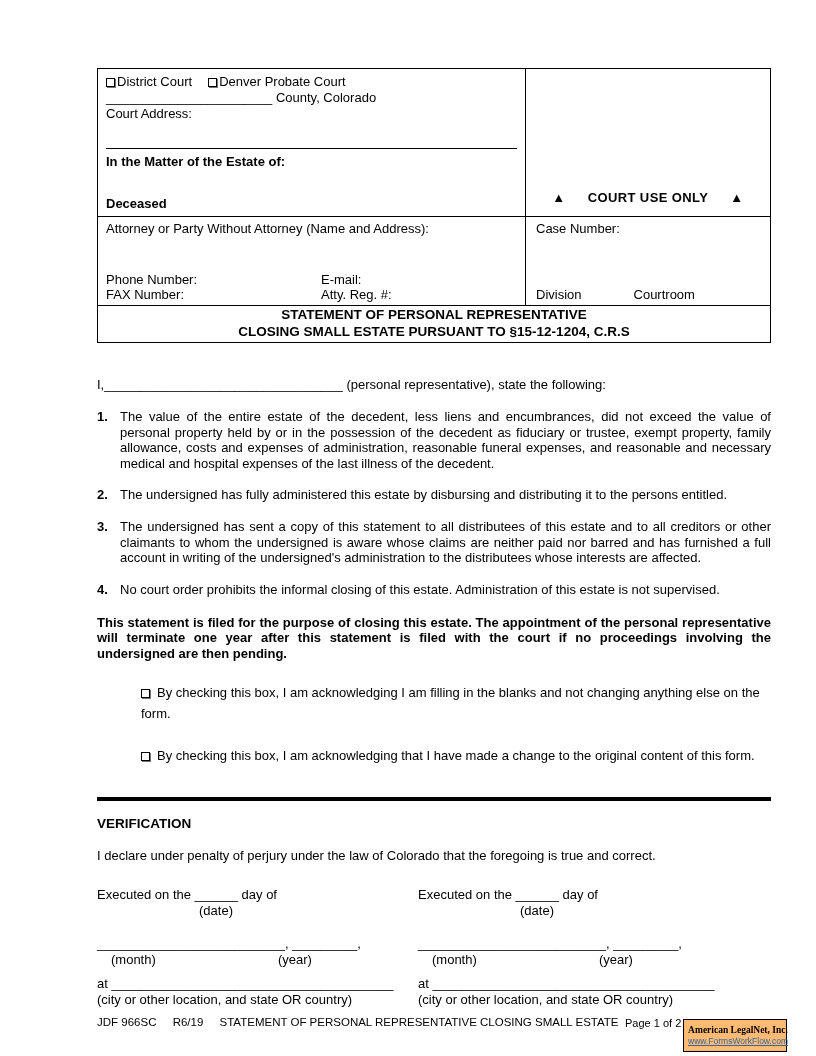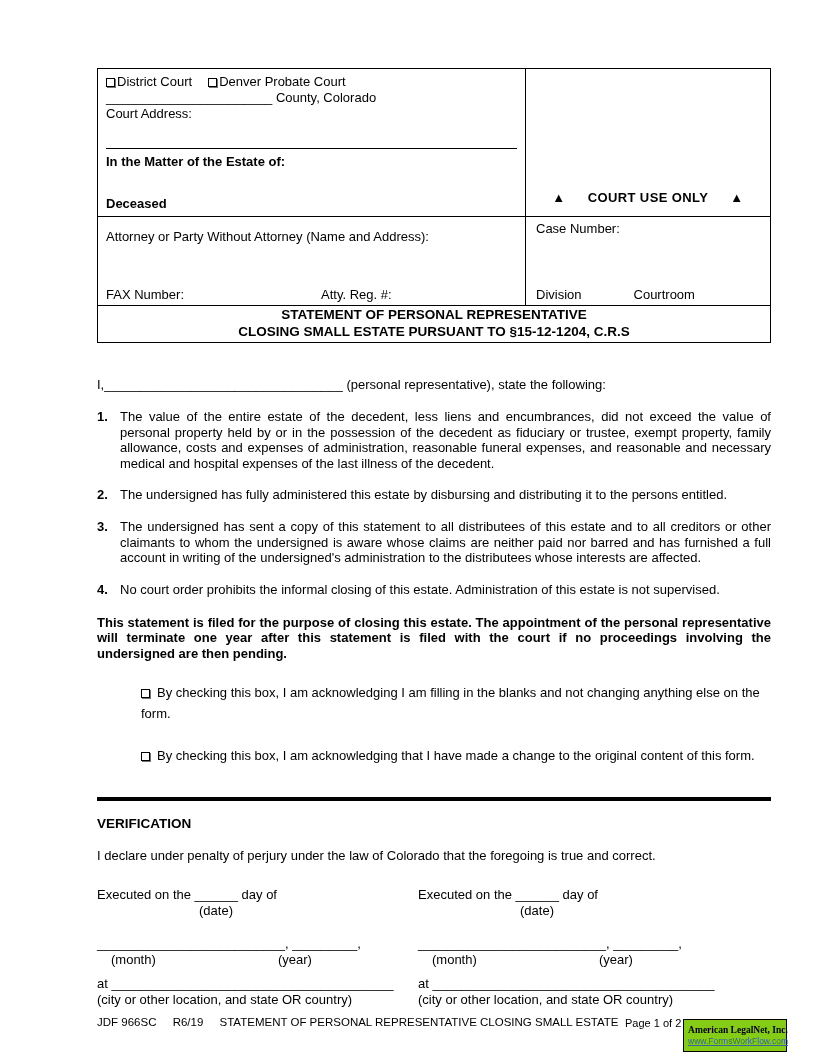--- a/index.html
+++ b/index.html
@@ -8,21 +8,21 @@
   .b{font-weight:bold;}
 
   
   .hdr{display:grid;grid-template-columns:428px 1fr;border:1px solid #000;}
   .hdr-lt{border-right:1px solid #000;height:147px;padding:5px 8px 4px;display:flex;flex-direction:column;line-height:16px;box-sizing:border-box;}
   .hdr-rt{display:flex;align-items:flex-end;justify-content:center;padding-bottom:10px;}
   .court-use{display:flex;gap:22px;align-items:center;font-weight:bold;letter-spacing:.4px;}
   .hline{border-top:1px solid #000;margin-top:26px;}
   .estate{margin-top:5px;}
   .sp{flex:1;}
-  .hdr-lm{border-right:1px solid #000;border-top:1px solid #000;height:89px;padding:12px 8px 3px;display:flex;flex-direction:column;line-height:15px;box-sizing:border-box;}
+  .hdr-lm{border-right:1px solid #000;border-top:1px solid #000;height:89px;padding:4px 8px 3px;display:flex;flex-direction:column;line-height:15px;box-sizing:border-box;}
   .two-col{display:grid;grid-template-columns:215px 1fr;}
   .hdr-rm{border-top:1px solid #000;padding:4px 10px 3px;display:flex;flex-direction:column;line-height:15px;box-sizing:border-box;}
   .div-court{display:flex;gap:52px;}
   .hdr-title{grid-column:1/3;border-top:1px solid #000;text-align:center;font-weight:bold;font-size:13.5px;line-height:16.5px;padding:1px 0 2px;}
 
   .cb{display:inline-block;width:9px;height:9px;border:1.2px solid #000;box-shadow:1px 1px 0 rgba(0,0,0,.55);background:#fff;vertical-align:-1px;margin-right:2px;box-sizing:border-box;}
   .cb-gap{margin-right:7px;}
   .cb-item+.cb-item{margin-left:16px;}
 
   
@@ -43,21 +43,21 @@
   .my-line{margin-top:17px;}
   .my-labels{position:relative;height:16px;}
   .month-lab{position:absolute;left:14px;}
   .year-lab{position:absolute;left:181px;}
   .at-line{margin-top:8px;}
 
   
   .footer{position:absolute;left:97px;top:1016px;font-size:11.5px;white-space:nowrap;}
   .footer span{margin-right:13px;text-align:right;}
   .page-num{position:absolute;left:625px;top:1017px;font-size:11px;}
-  .logo-box{position:absolute;left:683px;top:1019px;width:104px;height:33px;border:1px solid #000;background:#84cc16;display:flex;align-items:center;padding:2px 2px 2px 4px;box-sizing:border-box;}
+  .logo-box{position:absolute;left:683px;top:1019px;width:104px;height:33px;border:1px solid #000;background:#fdba74;display:flex;align-items:center;padding:2px 2px 2px 4px;box-sizing:border-box;}
   .logo-text{flex:1;text-align:center;}
   .logo-l1{font-family:"Liberation Serif",serif;font-weight:bold;font-size:9.5px;line-height:11px;white-space:nowrap;}
   .logo-l2{font-size:8.5px;line-height:10px;text-decoration:underline;color:#336699;white-space:nowrap;}
 </style>
 </head>
 <body>
 
 <div class="content">
 
   <div class="hdr">
@@ -78,20 +78,24 @@
       <div class="court-use">
         <span>▲</span>
         <span>COURT USE ONLY</span>
         <span>▲</span>
       </div>
     </div>
 
     <div class="hdr-lm">
       <div>Attorney or Party Without Attorney (Name and Address):</div>
       <div class="sp"></div>
+      <div class="two-col">
+        <span>Phone Number:</span>
+        <span>E-mail:</span>
+      </div>
       <div class="two-col">
         <span>FAX Number:</span>
         <span>Atty. Reg. #:</span>
       </div>
     </div>
 
     <div class="hdr-rm">
       <div>Case Number:</div>
       <div class="sp"></div>
       <div class="div-court">

